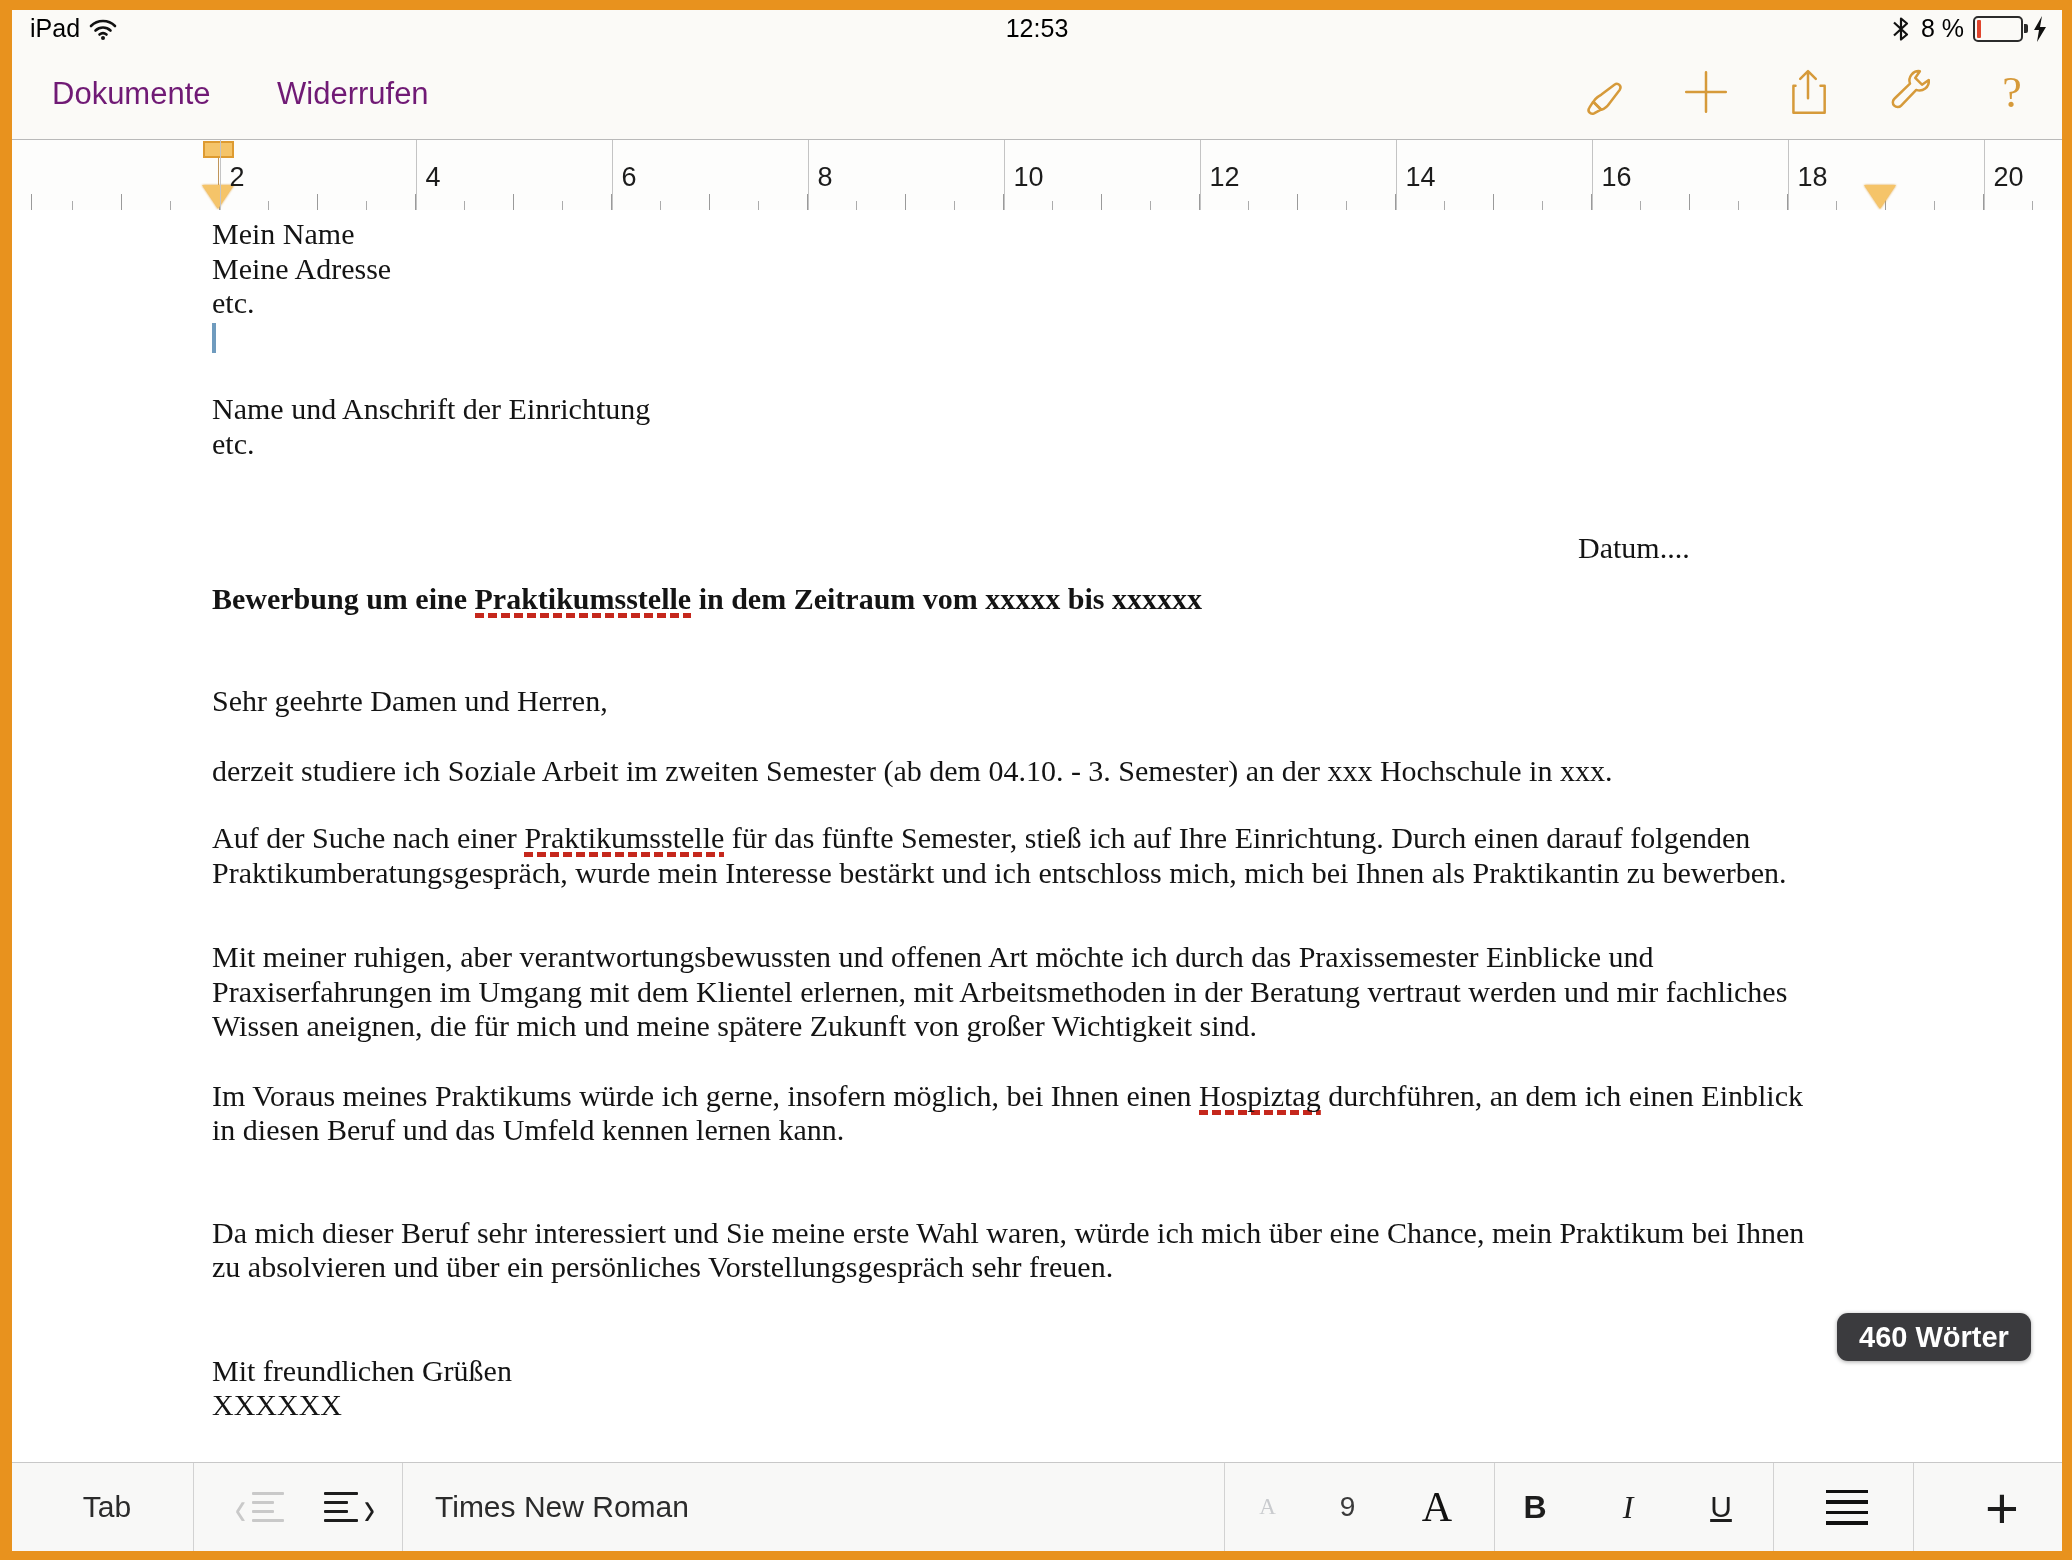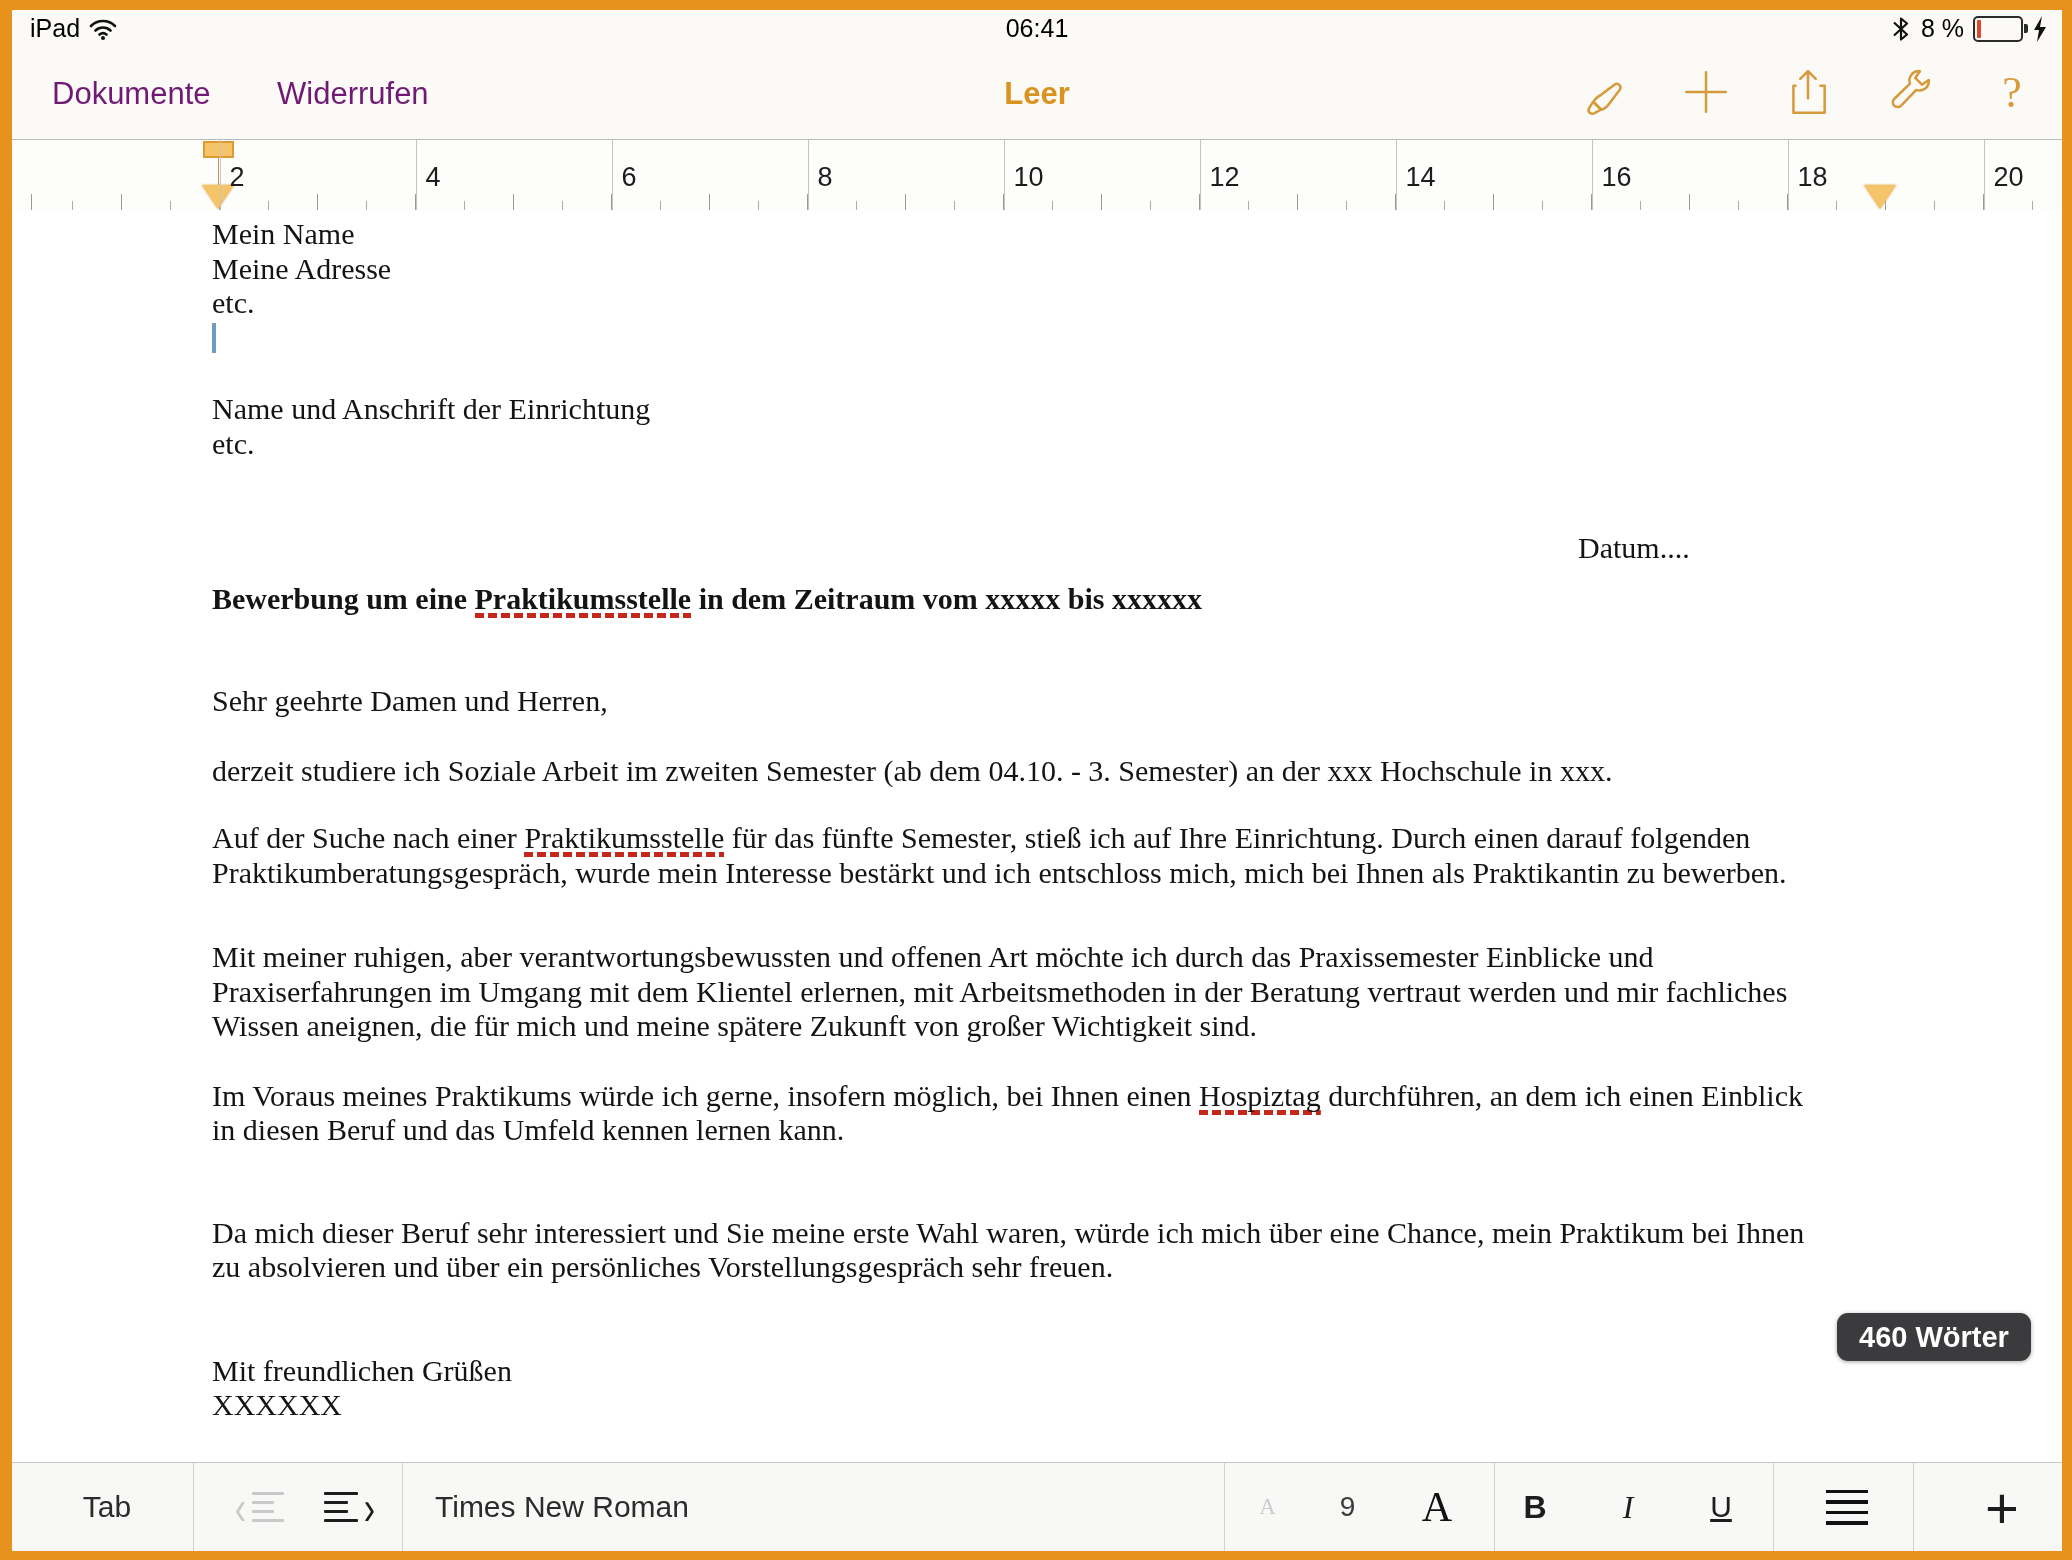--- a/index.html
+++ b/index.html
@@ -108,40 +108,39 @@
       <span data-name="carrier-label">iPad</span>
       <svg data-name="wifi-icon" width="30" height="24" viewBox="0 0 30 24">
         <g stroke="#111" stroke-width="2.6" fill="none" stroke-linecap="round">
           <path d="M3 9a17 17 0 0 1 24 0"></path>
               <path d="M7.5 13.5a11 11 0 0 1 15 0"></path>
           <path d="M11.5 17.5a5.5 5.5 0 0 1 7 0"></path>
             </g>
         <circle cx="15" cy="21" r="2" fill="#111"></circle>
       </svg>
     </div>
-    <div class="sb-time" data-name="clock">06:41</div>
+    <div class="sb-time" data-name="clock">12:53</div>
     <div class="sb-right" data-name="status-right">
       <svg data-name="bluetooth-icon" width="22" height="28" viewBox="0 0 22 28">
         <path d="M4 7.5 L17 19.5 L11 24.5 L11 3.5 L17 8.5 L4 20.5" stroke="#111" stroke-width="2.2" fill="none" stroke-linejoin="round"></path>
       </svg>
       <span data-name="battery-percent">8 %</span>
       <span class="batt" data-name="battery-icon">
         <span class="batt-fill" data-name="battery-level"></span>
         <span class="batt-nub"></span>
       </span>
       <svg data-name="charging-bolt-icon" width="16" height="26" viewBox="0 0 16 26">
         <path d="M10 0 L2 14 H7 L5 26 L14 11 H8 Z" fill="#111"></path>
       </svg>
     </div>
   </div>
 
   <div class="toolbar" data-name="toolbar">
     <span class="tb-btn" style="left:40px" data-name="documents-button">Dokumente</span>
     <span class="tb-btn" style="left:265px" data-name="undo-button">Widerrufen</span>
-    <div class="tb-title" data-name="document-title">Leer</div>
     <div class="tb-icons" data-name="toolbar-icons">
       <span class="tb-icon" data-name="format-brush-icon">
         <svg width="50" height="50" viewBox="0 0 48 48">
           <path d="M10 39c-2.5 3.5 1 7 4.5 5.5l6.5-3.5-7.5-7.5z"></path>
           <path d="M14 33.5l7.5 7.5c3.5-1 6-3.5 8-6.5l9.5-12.5c2.5-3.5-1.5-7.5-5-5l-12.5 9.5c-3.5 2-6.5 4-7.5 7z"></path>
         </svg>
       </span>
       <span class="tb-icon" data-name="add-icon">
         <svg width="50" height="50" viewBox="0 0 48 48">
               <path d="M24 5v38M5 24h38"></path>

